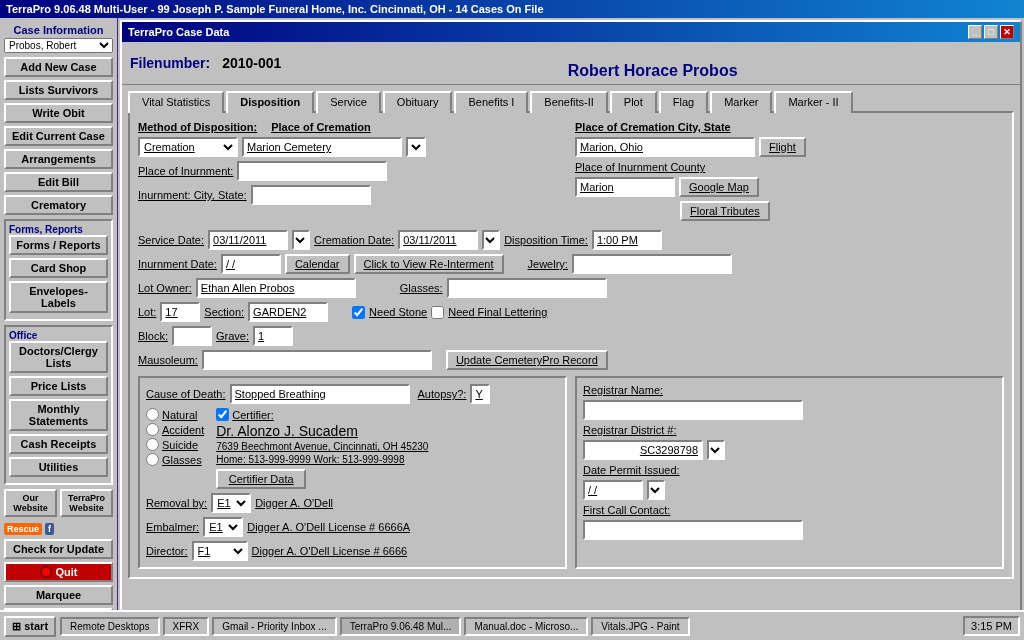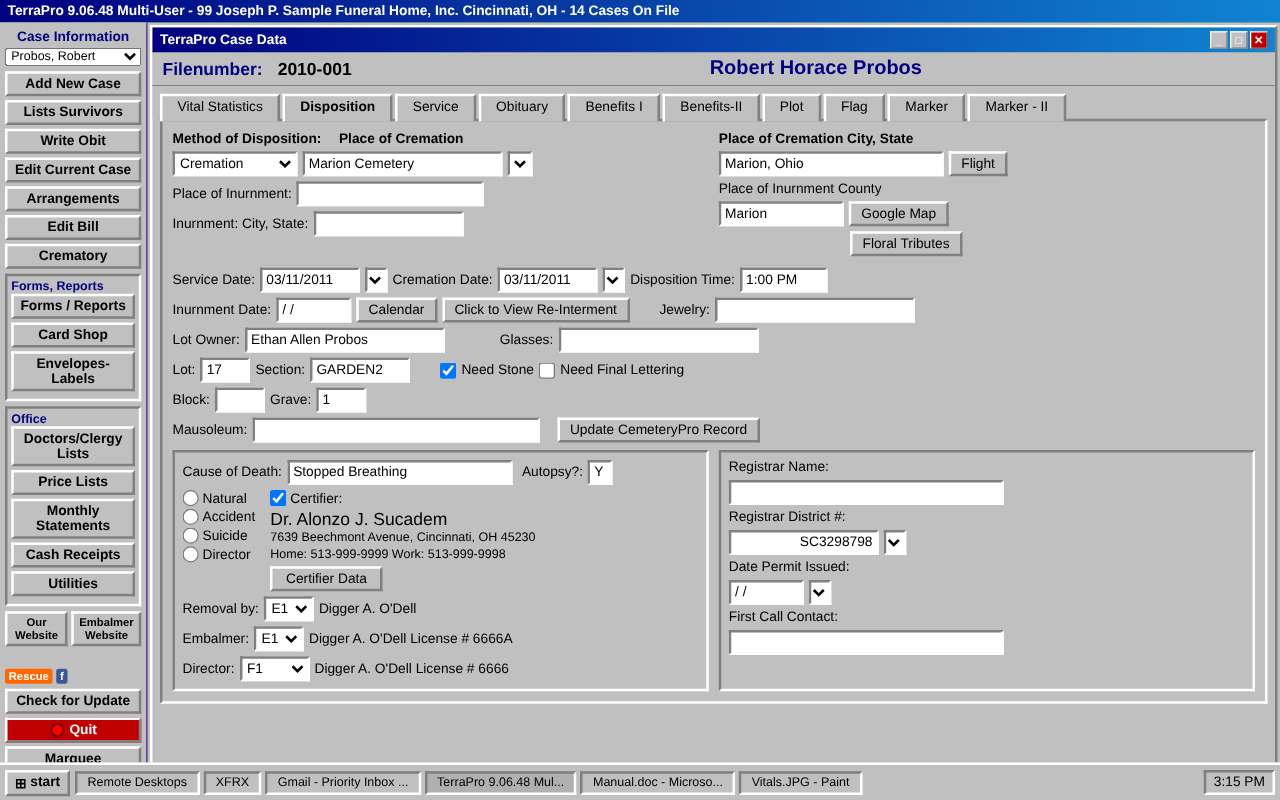--- a/index.html
+++ b/index.html
@@ -195,20 +195,21 @@
       font-size: 14px;
       font-weight: bold;
       color: #000000;
     }
     .person-name {
       font-size: 16px;
       font-weight: bold;
       color: #000080;
       flex: 1;
       text-align: center;
+      margin-top: 16px;
     }
 
     
     .tabs-bar {
       display: flex;
       gap: 2px;
       padding: 4px 6px 0;
       background: #c0c0c0;
     }
     .tab {
@@ -230,20 +231,21 @@
       padding-bottom: 5px;
     }
 
     
     .content-area {
       background: #c0c0c0;
       border: 2px solid;
       border-color: #808080 #ffffff #ffffff #808080;
       margin: 0 6px;
       padding: 8px;
+      text-decoration: underline;
     }
     .form-input {
       border: 2px solid;
       border-color: #808080 #ffffff #ffffff #808080;
       background: white;
       font-size: 11px;
       padding: 1px 3px;
       height: 20px;
     }
     .win-btn {
@@ -332,24 +334,24 @@
       <div style="font-size:10px;font-weight:bold;color:#000080;">Office</div>
       <button class="sidebar-btn">Doctors/Clergy Lists</button>
       <button class="sidebar-btn">Price Lists</button>
       <button class="sidebar-btn">Monthly Statements</button>
       <button class="sidebar-btn">Cash Receipts</button>
       <button class="sidebar-btn">Utilities</button>
     </div>
 
     <div style="display:flex;gap:3px;margin-top:4px;">
       <button class="sidebar-btn" style="flex:1;font-size:9px;">Our Website</button>
-      <button class="sidebar-btn" style="flex:1;font-size:9px;">Embalmer Website</button>
-    </div>
-
-    <div class="rescue-bar" style="margin-top:15px;">
+      <button class="sidebar-btn" style="flex:1;font-size:9px;">TerraPro Website</button>
+    </div>
+
+    <div class="rescue-bar" style="margin-top:3px;">
       <span class="rescue-badge">Rescue</span>
       <span class="fb-badge">f</span>
     </div>
 
     <button class="sidebar-btn" style="margin-top:4px;">Check for Update</button>
     <button class="sidebar-btn" style="background:#c00000;color:white;display:flex;align-items:center;justify-content:center;gap:4px;">
       <span style="background:#ff0000;border-radius:50%;width:12px;height:12px;display:inline-block;border:2px solid #800000;"></span>
       <span>Quit</span>
     </button>
     <button class="sidebar-btn">Marquee</button>
@@ -507,21 +509,21 @@
               <label style="display:flex;align-items:center;gap:3px;font-size:11px;">
                 <input type="radio" name="cod" style="">
                 <span>Accident</span>
               </label>
               <label style="display:flex;align-items:center;gap:3px;font-size:11px;">
                 <input type="radio" name="cod" style="">
                 <span>Suicide</span>
               </label>
               <label style="display:flex;align-items:center;gap:3px;font-size:11px;">
                 <input type="radio" name="cod" style="">
-                <span>Director</span>
+                <span>Glasses</span>
               </label>
             </div>
 
 
             <div style="display:flex;flex-direction:column;gap:2px;flex:1;">
               <label style="display:flex;align-items:center;gap:3px;font-size:11px;">
                 <input type="checkbox" checked="" style="">
                 <span>Certifier:</span>
               </label>
               <span style="font-size:14px;">Dr. Alonzo J. Sucadem</span>

